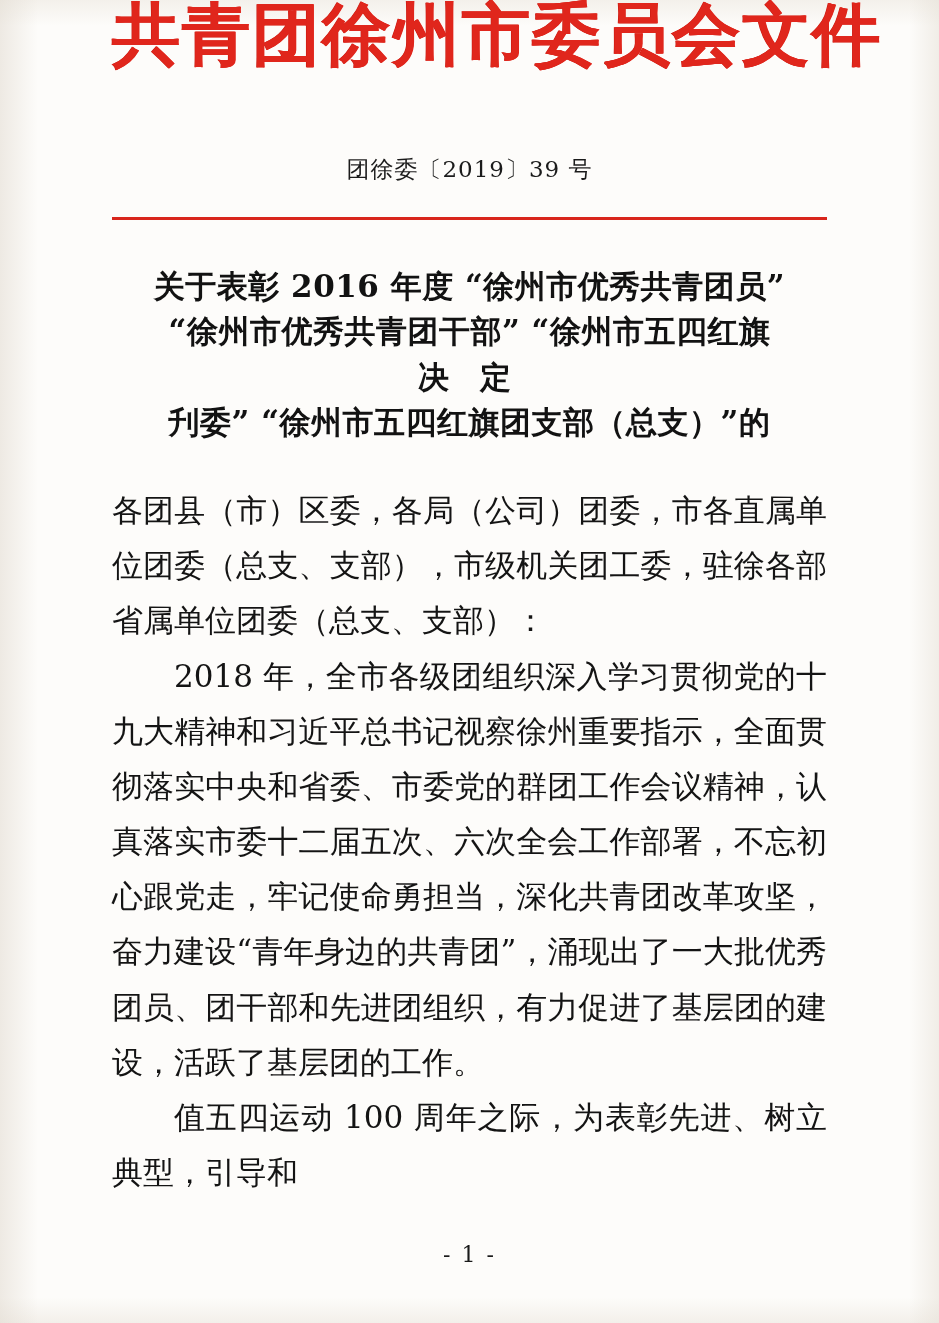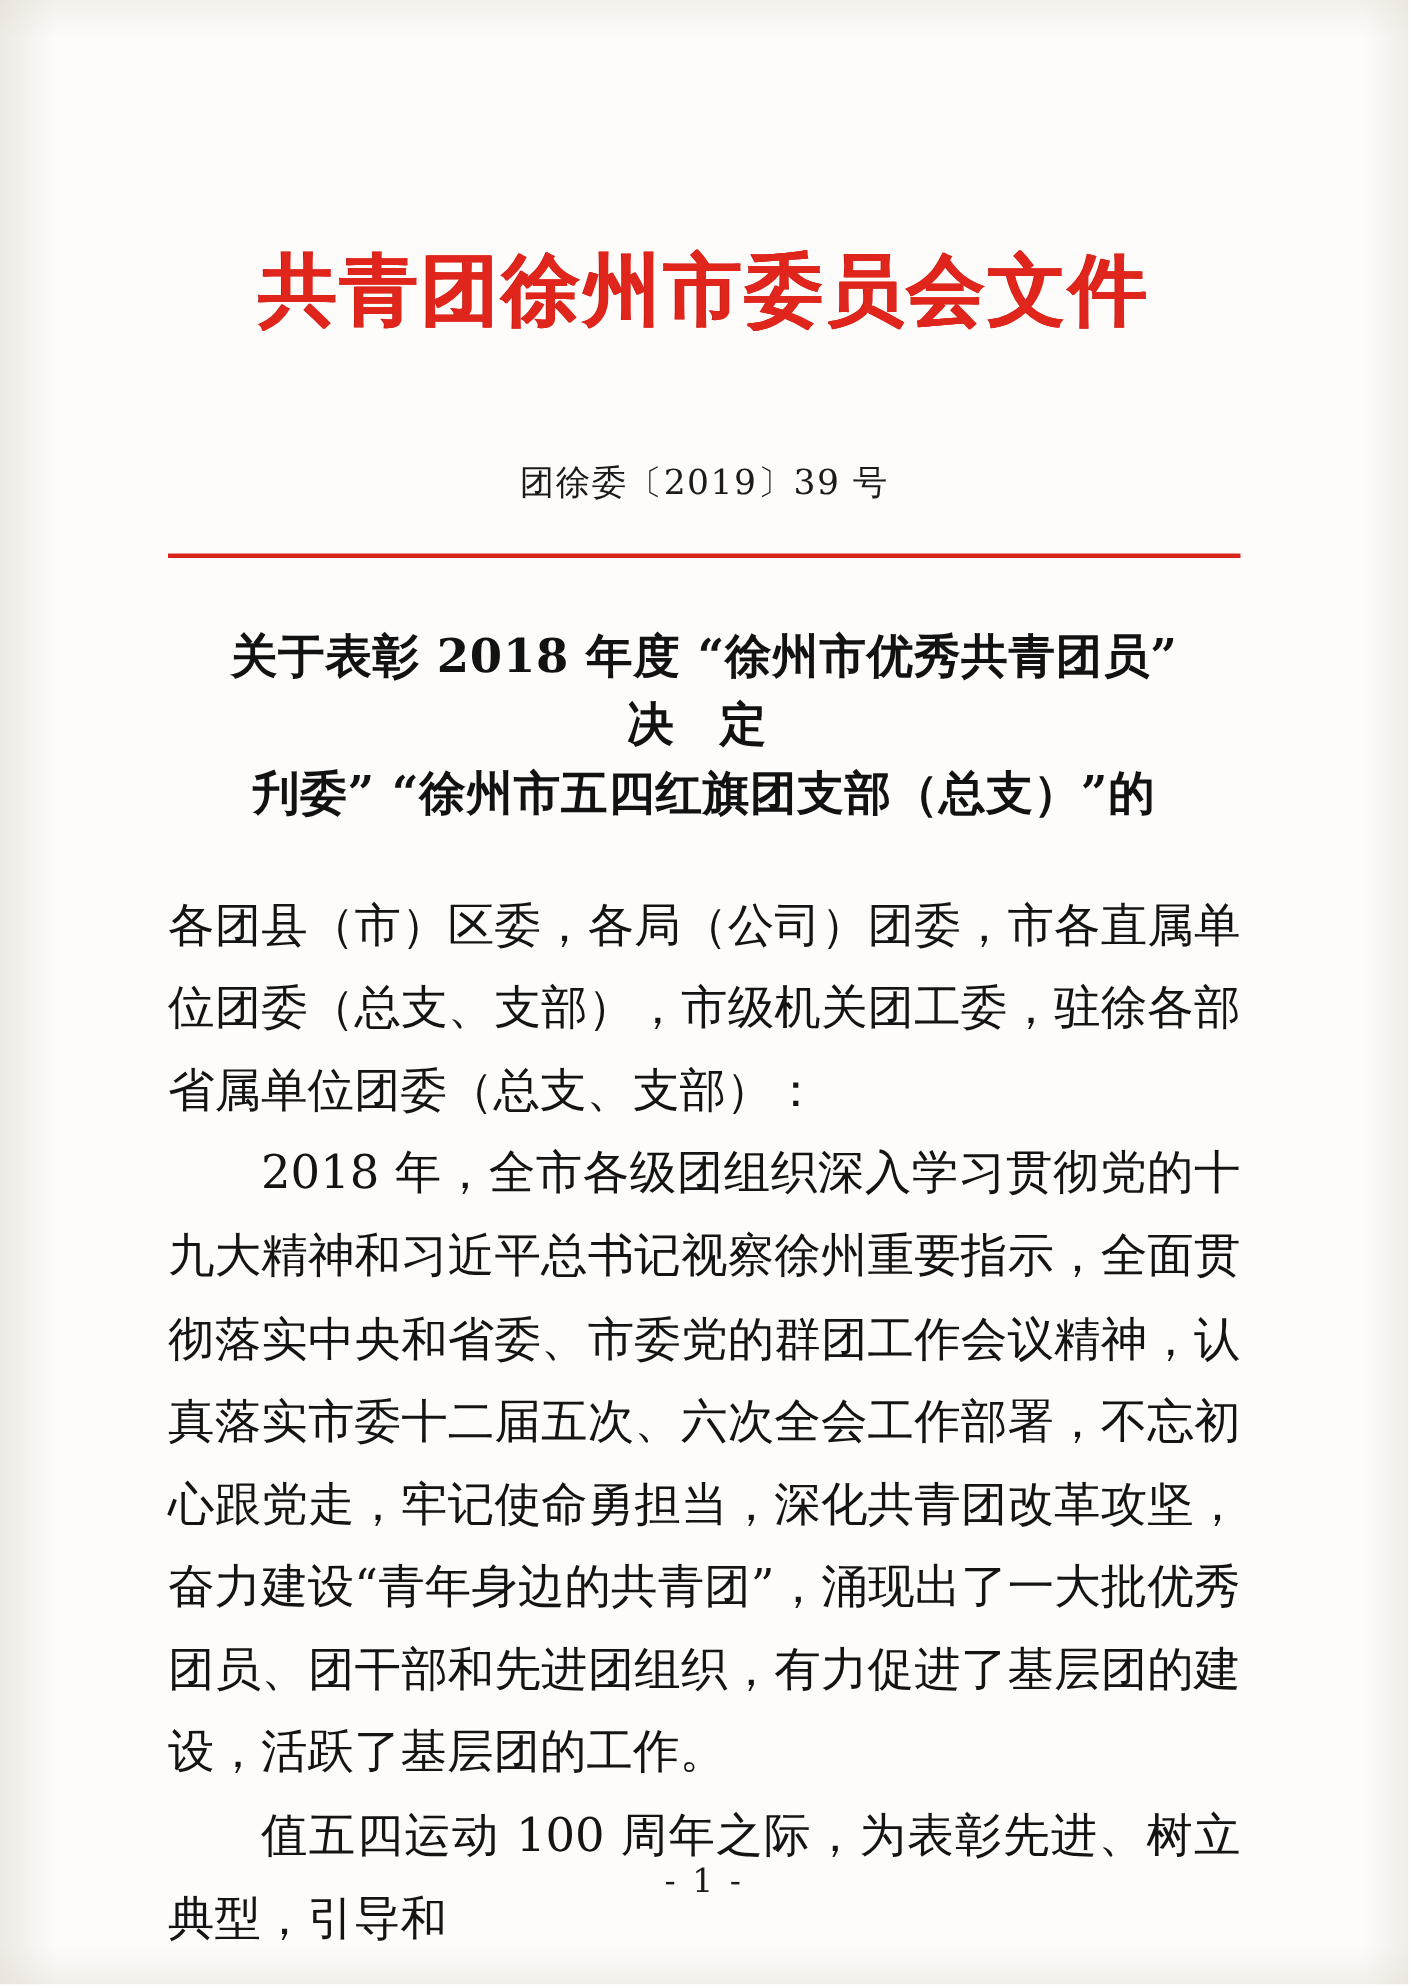--- a/index.html
+++ b/index.html
@@ -32,26 +32,25 @@
   }
   .inner {
     position: relative;
     padding: 0 112px;
     box-sizing: border-box;
     height: 100%;
   }
 
   
   .masthead {
-    margin-top: 168px;
     text-align: center;
     color: #e0261c;
     font-family: "DejaVu Serif", "Liberation Serif", serif;
     font-weight: bold;
-    font-size: 52px;
+    font-size: 68px;
     line-height: 1;
     letter-spacing: 2px;
     white-space: nowrap;
     text-shadow: 0.5px 0 0 #e0261c, -0.5px 0 0 #c4160d;
   }
 
   
   .docnum {
     margin-top: 86px;
     text-align: center;
@@ -120,21 +119,22 @@
 <div class="page">
   <div class="inner">
 
     <div class="masthead">共青团徐州市委员会文件</div>
 
     <div class="docnum">团徐委〔2019〕39 号</div>
 
     <div class="redrule"></div>
 
     <div class="title">
-      <span class="ln">关于表彰 2018 年度 “徐州市优秀共青团员”</span>
+      <span class="ln">关于表彰 2016 年度 “徐州市优秀共青团员”</span>
+      <span class="ln">“徐州市优秀共青团干部” “徐州市五四红旗</span>
       <span class="ln last">决 定</span>
       <span class="ln">刋委” “徐州市五四红旗团支部（总支）”的</span>
     </div>
 
     <div class="body">
       <p>各团县（市）区委，各局（公司）团委，市各直属单位团委（总支、支部），市级机关团工委，驻徐各部省属单位团委（总支、支部）：</p>
       <p class="indent">2018 年，全市各级团组织深入学习贯彻党的十九大精神和习近平总书记视察徐州重要指示，全面贯彻落实中央和省委、市委党的群团工作会议精神，认真落实市委十二届五次、六次全会工作部署，不忘初心跟党走，牢记使命勇担当，深化共青团改革攻坚，奋力建设“青年身边的共青团”，涌现出了一大批优秀团员、团干部和先进团组织，有力促进了基层团的建设，活跃了基层团的工作。</p>
       <p class="indent">值五四运动 100 周年之际，为表彰先进、树立典型，引导和</p>
     </div>
 

